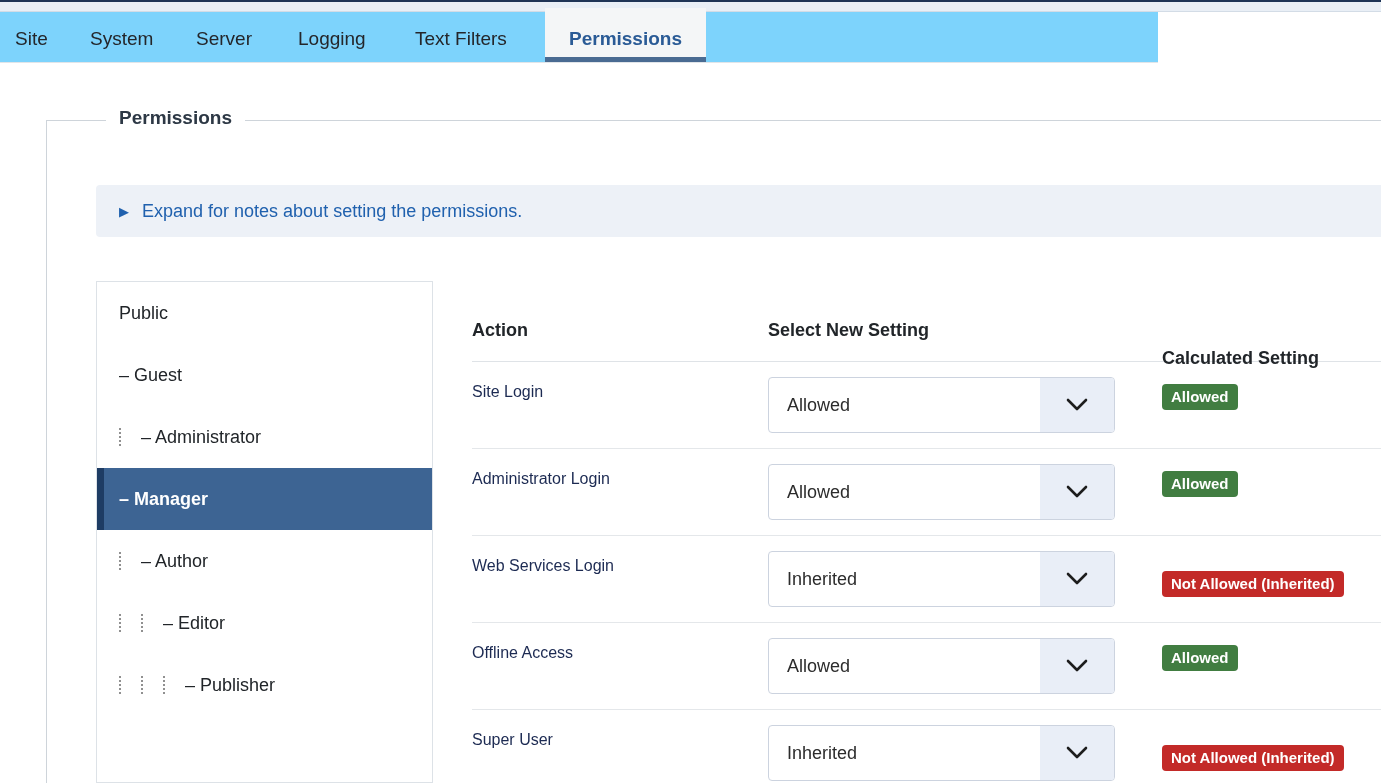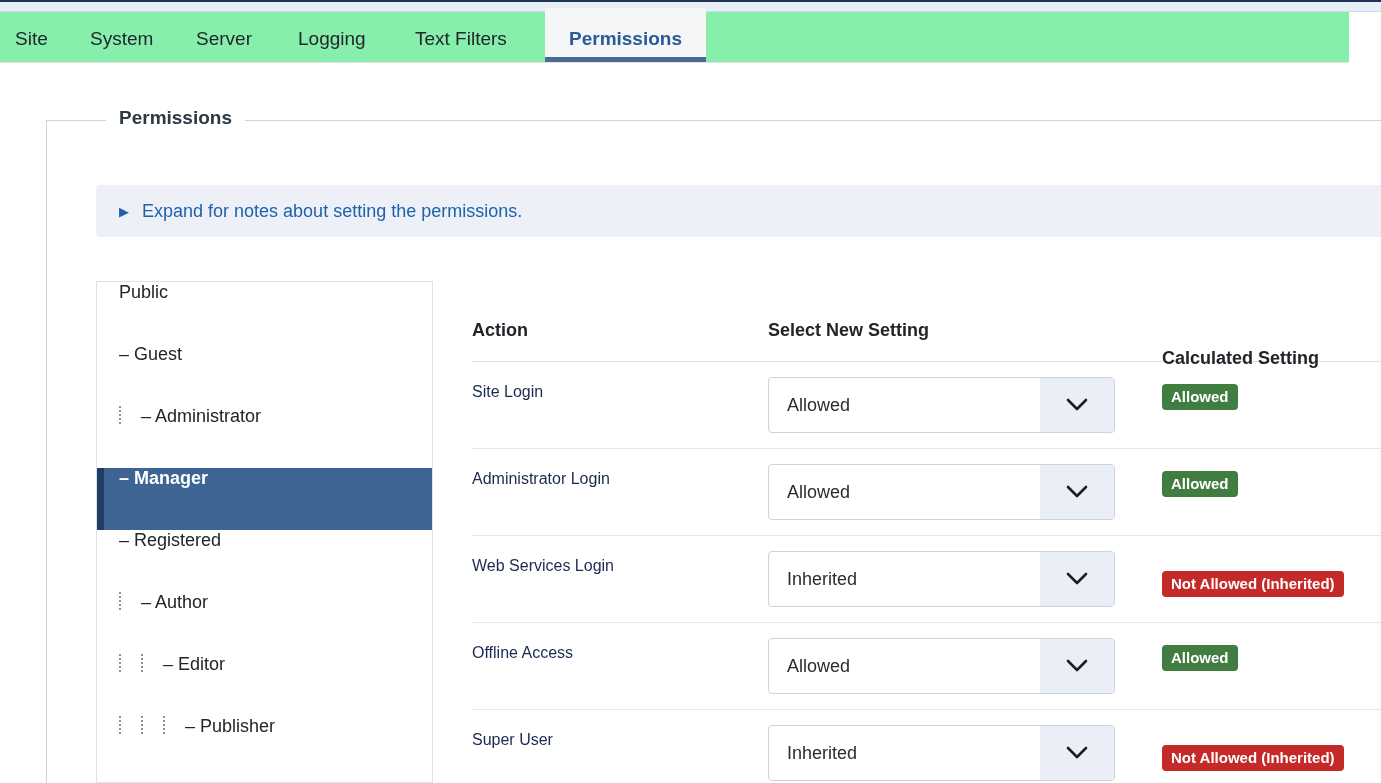--- a/index.html
+++ b/index.html
@@ -5,21 +5,21 @@
   * { margin: 0; padding: 0; box-sizing: border-box; }
   html, body { background: #fff; }
   body { font-family: "Liberation Sans", sans-serif; }
   .page { position: relative; width: 1381px; height: 783px; background: #fff; overflow: hidden; }
 
   
   .topline  { position: absolute; left: 0; top: 0; width: 1381px; height: 2px; background: #1e3456; }
   .topband  { position: absolute; left: 0; top: 2px; width: 1381px; height: 10px; background: #e9eff6; border-bottom: 1px solid #d3dce6; }
 
   
-  .tabnav { position: absolute; left: 0; top: 12px; width: 1349px; height: 51px; background: #86efac; border-bottom: 1px solid #e1e5e9; }
+  .tabnav { position: absolute; left: 0; top: 12px; width: 1158px; height: 51px; background: #7dd3fc; border-bottom: 1px solid #e1e5e9; }
   .tab { position: absolute; top: 12px; height: 30px; line-height: 30px; font-size: 19px; color: #24262a; cursor: pointer; white-space: nowrap; }
   .tab-site        { left: 15px; }
   .tab-system      { left: 90px; }
   .tab-server      { left: 196px; }
   .tab-logging     { left: 298px; }
   .tab-textfilters { left: 415px; }
   .tab-active-bg   { position: absolute; left: 545px; top: -4px; width: 161px; height: 54px; background: #f4f6f7; }
   .tab-permissions { left: 545px; width: 161px; text-align: center; color: #2a5b96; font-weight: bold; }
   .tab-underline   { position: absolute; left: 545px; top: 45px; width: 161px; height: 5px; background: #4a6b92; }
 
@@ -28,21 +28,21 @@
   .fs-left-border { position: absolute; left: 46px; top: 120px; width: 1px; height: 663px; background: #ced4da; }
   .fs-legend { position: absolute; left: 106px; top: 107px; background: #fff; padding: 0 13px; font-size: 19px; font-weight: bold; color: #2d3845; }
 
   
   .notice { position: absolute; left: 96px; top: 185px; width: 1285px; height: 52px; background: #edf1f7; border-radius: 4px 0 0 4px; display: flex; align-items: center; padding-left: 23px; cursor: pointer; }
   .notice .tri { color: #2061ae; font-size: 13px; margin-right: 13px; line-height: 1; }
   .notice .txt { color: #2061ae; font-size: 18px; }
 
   
   .grouplist { position: absolute; left: 96px; top: 281px; width: 337px; height: 502px; background: #fff; border: 1px solid #dde2e7; overflow: hidden; }
-  .gitem { height: 62px; display: flex; align-items: flex-start; padding-left: 22px; font-size: 18px; color: #212529; cursor: pointer; background: #fff; }
+  .gitem { height: 62px; display: flex; align-items: center; padding-left: 22px; font-size: 18px; color: #212529; cursor: pointer; background: #fff; }
   .gitem .dots { display: inline-block; height: 18px; width: 2px; border-left: 2px dotted #909090; margin-right: 20px; }
   .gitem.selected { background: #3d6493; border-left: 7px solid #1e3c64; padding-left: 15px; color: #fff; font-weight: bold; }
 
   
   .ptable { position: absolute; left: 472px; top: 300px; width: 909px; }
   .phead { position: relative; height: 62px; border-bottom: 1px solid #dfe3e7; }
   .phead span { position: absolute; top: 20px; font-size: 18px; font-weight: bold; color: #212529; white-space: nowrap; }
   .ph-action { left: 0; }
   .ph-new    { left: 296px; }
   .ph-calc   { left: 690px; margin-top: 28px; }
@@ -90,23 +90,20 @@
     </div>
     <div class="gitem">
       <span>– Guest</span>
     </div>
     <div class="gitem">
       <span class="dots"></span>
       <span>– Administrator</span>
     </div>
     <div class="gitem selected">
       <span>– Manager</span>
-    </div>
-    <div class="gitem">
-      <span>– Registered</span>
     </div>
     <div class="gitem">
       <span class="dots"></span>
       <span>– Author</span>
     </div>
     <div class="gitem">
       <span class="dots"></span>
       <span class="dots"></span>
       <span>– Editor</span>
     </div>

